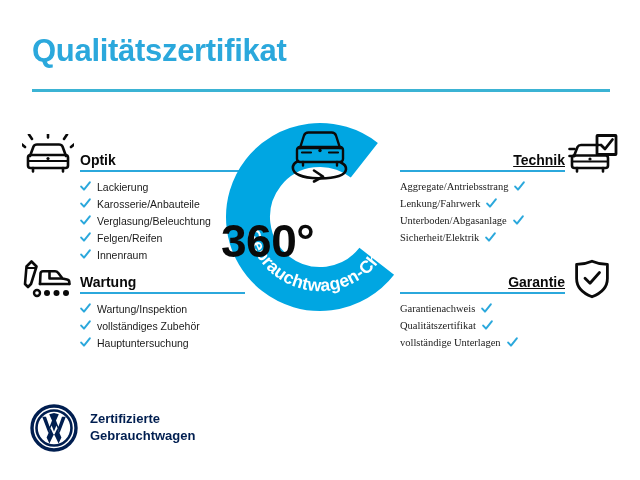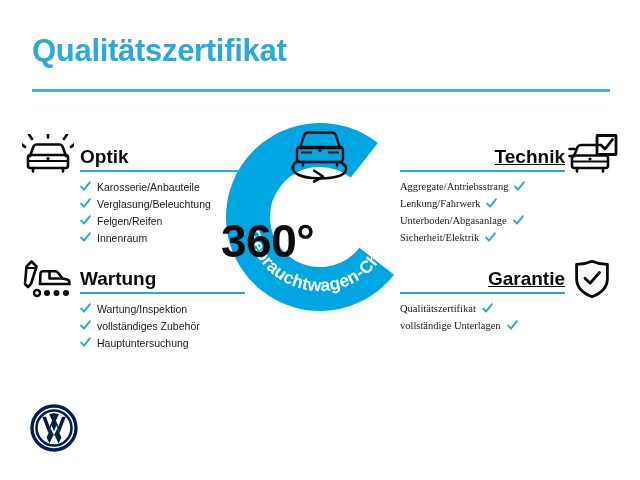--- a/index.html
+++ b/index.html
@@ -46,21 +46,21 @@
   .section {
     position: absolute;
   }
   .sec-head {
     position: relative;
     height: 30px;
   }
   .sec-title {
     position: absolute;
     bottom: 2px;
-    font-size: 19px;
+    font-size: 14px;
     font-weight: bold;
     color: #0A0A0A;
     white-space: nowrap;
   }
   .sec-rule {
     position: absolute;
     left: 0;
     top: 30px;
     height: 2px;
     background: #2BA8DC;
@@ -180,20 +180,28 @@
       <path d="M11 34 L11 37.5 M41 34 L41 37.5"></path>
     </svg>
   </div>
 
   <div class="section left" id="sec-optik">
     <div class="sec-head">
       <div class="sec-title">Optik</div>
     </div>
     <div class="sec-rule"></div>
     <div class="sec-list">
+      <div class="item">
+        <span class="check">
+            <svg width="11" height="11" viewBox="0 0 11 11">
+              <path d="M1.2 5.6 L4 8.6 L9.8 1.4" stroke="#2BA8DC" stroke-width="2" fill="none" stroke-linecap="round" stroke-linejoin="round"></path>
+            </svg>
+          </span>
+        <span>Lackierung</span>
+      </div>
       <div class="item">
         <span class="check">
             <svg width="11" height="11" viewBox="0 0 11 11">
               <path d="M1.2 5.6 L4 8.6 L9.8 1.4" stroke="#2BA8DC" stroke-width="2" fill="none" stroke-linecap="round" stroke-linejoin="round"></path>
             </svg>
           </span>
         <span>Karosserie/Anbauteile</span>
       </div>
       <div class="item">
         <span class="check">
@@ -330,20 +338,28 @@
     </svg>
   </div>
 
   <div class="section right" id="sec-garantie">
     <div class="sec-head">
       <div class="sec-title">Garantie</div>
     </div>
     <div class="sec-rule"></div>
     <div class="sec-list">
       <div class="item">
+        <span>Garantienachweis</span>
+        <span class="check">
+            <svg width="11" height="11" viewBox="0 0 11 11">
+              <path d="M1.2 5.6 L4 8.6 L9.8 1.4" stroke="#2BA8DC" stroke-width="2" fill="none" stroke-linecap="round" stroke-linejoin="round"></path>
+            </svg>
+          </span>
+      </div>
+      <div class="item">
         <span>Qualitätszertifikat</span>
         <span class="check">
             <svg width="11" height="11" viewBox="0 0 11 11">
               <path d="M1.2 5.6 L4 8.6 L9.8 1.4" stroke="#2BA8DC" stroke-width="2" fill="none" stroke-linecap="round" stroke-linejoin="round"></path>
             </svg>
           </span>
       </div>
       <div class="item">
         <span>vollständige Unterlagen</span>
         <span class="check">
@@ -389,15 +405,19 @@
   <div id="footer">
     <div id="vw-logo">
       <svg width="48" height="48" viewBox="0 0 48 48">
         <circle cx="24" cy="24" r="22" fill="none" stroke="#001E50" stroke-width="3.4"></circle>
         <circle cx="24" cy="24" r="17.5" fill="none" stroke="#001E50" stroke-width="2.6"></circle>
         <path d="M12.2 12.8 L18.4 29 L21.6 21.6 L24 27.4 L26.4 21.6 L29.6 29 L35.8 12.8
                  L32 12.8 L28.4 22.8 L26 16.6 L28.8 10.2 L24 9 L19.2 10.2 L22 16.6 L19.6 22.8 L16 12.8 Z
                  M16.6 33.4 L19.4 39.4 L24 30 L28.6 39.4 L31.4 33.4 L27.4 24.2 L24 31.4 L20.6 24.2 Z" fill="#001E50"></path>
       </svg>
     </div>
+    <div id="footer-text">
+      <div>Zertifizierte</div>
+      <div>Gebrauchtwagen</div>
+    </div>
   </div>
 
 </div>
 
 </body></html>

